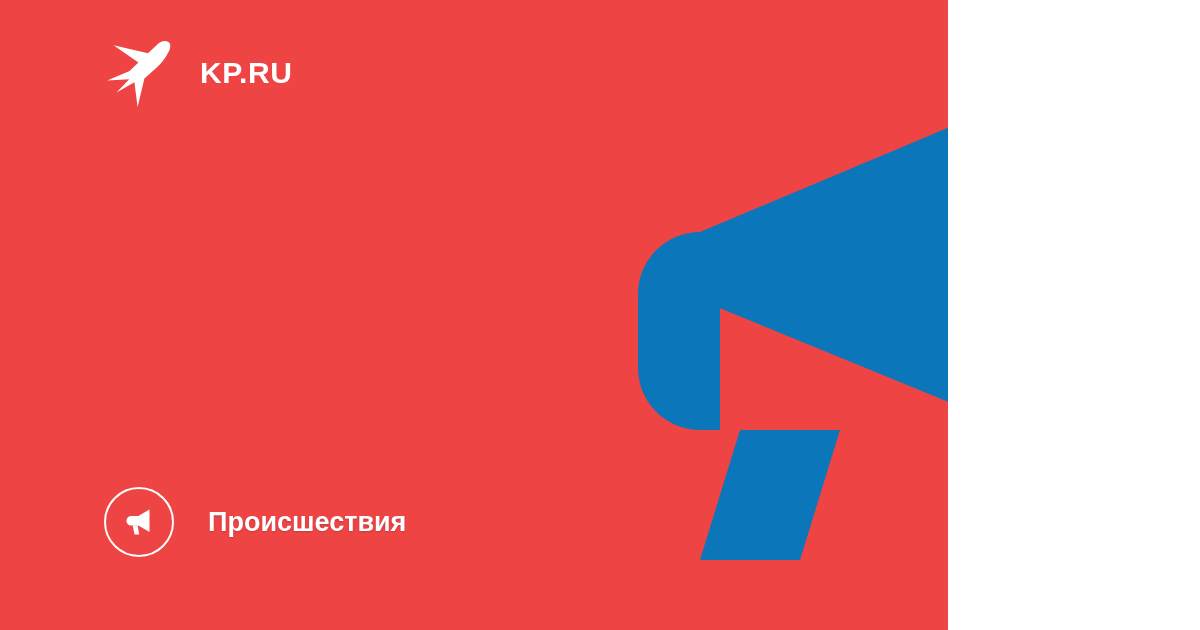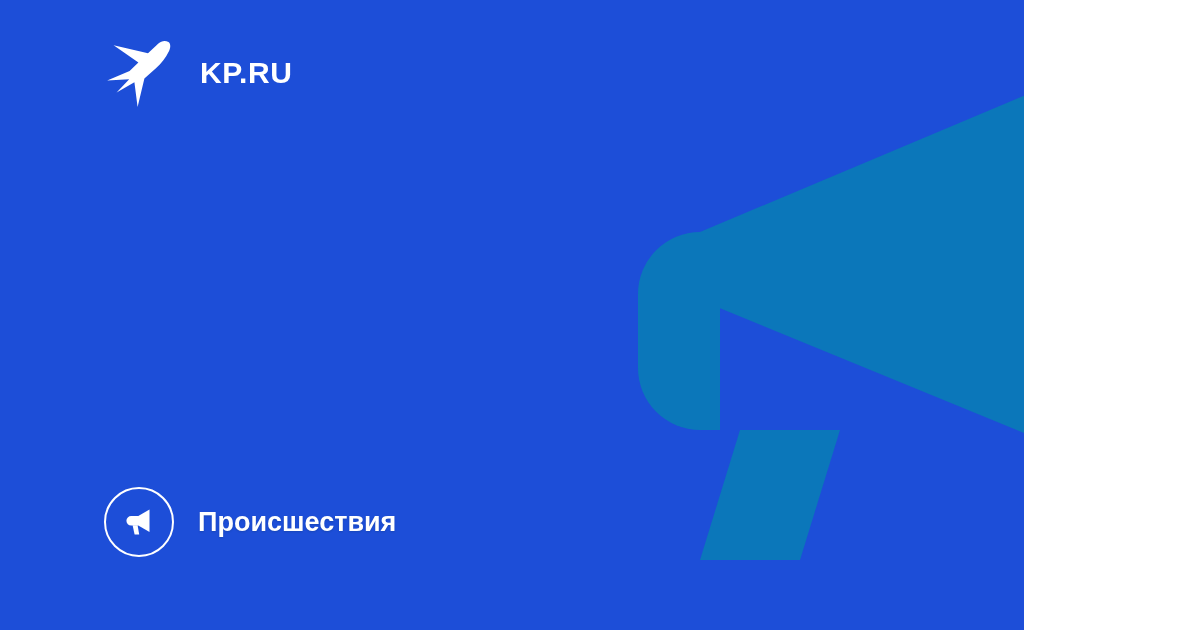--- a/index.html
+++ b/index.html
@@ -9,23 +9,23 @@
   }
   body {
     width: 1200px;
     height: 630px;
     overflow: hidden;
     font-family: "Liberation Sans", "DejaVu Sans", sans-serif;
   }
 
   .card {
     position: relative;
-    width: 1024px;
+    width: 948px;
     height: 630px;
-    background: #1d4ed8;
+    background: #ef4444;
     overflow: hidden;
   }
 
   
   .watermark {
     position: absolute;
     left: 0;
     top: 0;
     width: 1200px;
     height: 630px;
@@ -76,21 +76,21 @@
     white-space: nowrap;
   }
 
   
   .category {
     position: absolute;
     left: 104px;
     top: 487px;
     display: flex;
     align-items: center;
-    gap: 24px;
+    gap: 34px;
     z-index: 5;
   }
   .category-badge {
     width: 70px;
     height: 70px;
     border-radius: 50%;
     border: 2px solid #ffffff;
     box-sizing: border-box;
     display: flex;
     align-items: center;

